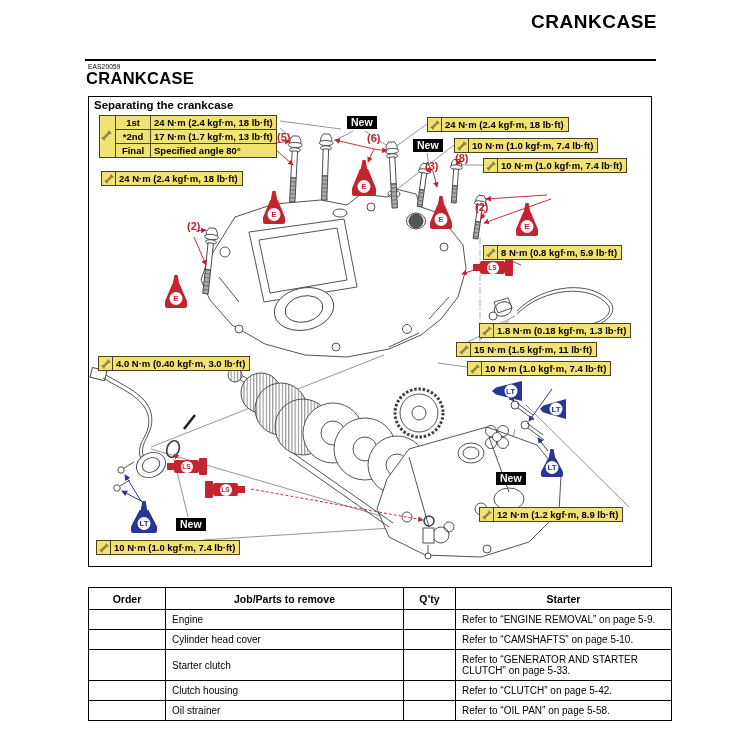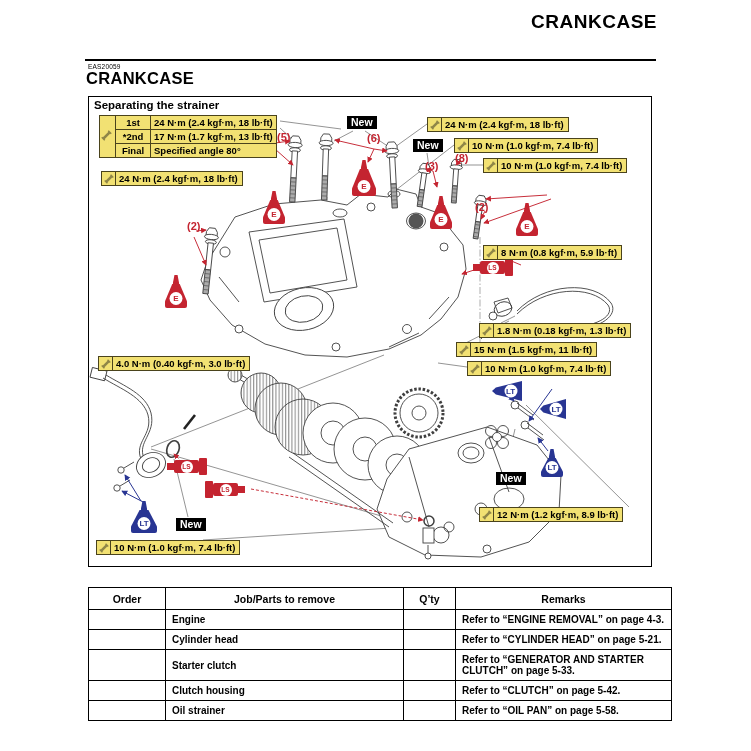--- a/index.html
+++ b/index.html
@@ -57,21 +57,21 @@
   .tube.rev{flex-direction:row-reverse;}
 
   
   .cone{position:relative;background:var(--c);z-index:4;
         clip-path:polygon(0 50%,13% 33%,100% 0,100% 100%,13% 67%);}
   .cone .badge{bottom:auto;top:50%;left:62%;transform:translate(-50%,-50%);}
 
   
   .footnote{left:88px;top:570px;width:566px;font-size:9.8px;font-weight:bold;}
   table.parts{left:88px;top:587px;position:absolute;border-collapse:collapse;table-layout:fixed;width:567px;}
-  table.parts th,table.parts td{border:1.2px solid #000;font-size:10px;padding:1px 6px;vertical-align:middle;font-weight:bold;}
+  table.parts th,table.parts td{border:1.2px solid #000;font-size:10px;padding:1px 6px;vertical-align:middle;}
   table.parts th{font-weight:bold;font-size:10.5px;height:19px;text-align:center;padding:1px 2px;}
   table.parts td{height:17px;}
   table.parts tr.dbl td{height:28px;}
   .c-order{width:72px;} .c-job{width:233px;} .c-qty{width:47px;} .c-rem{width:211px;}
 </style>
 </head>
 <body>
 
 <div class="page">
 
@@ -263,21 +263,21 @@
 
       <g stroke="#283593" stroke-width="1" fill="none">
         <path d="M52,404 L36,378" marker-end="url(#ba)"></path>
           <path d="M56,406 L33,394" marker-end="url(#ba)"></path>
         <path d="M416,294 L425,304" marker-end="url(#ba)"></path>
           <path d="M463,292 L440,324" marker-end="url(#ba)"></path>
         <path d="M459,354 L449,341" marker-end="url(#ba)"></path>
       </g>
     </svg>
 
-    <div class="abs caption">Separating the strainer</div>
+    <div class="abs caption">Separating the crankcase</div>
 
     <table class="abs spec">
       <tbody>
           <tr>
         <td class="wcell" rowspan="3">
           <svg width="11" height="11" viewBox="0 0 14 14">
                 <path d="M3,11 L11,3" stroke="#8f8648" stroke-width="3.4"></path>
                 <path d="M1,9.2 L4.8,13 M9.2,1 L13,4.8" stroke="#8f8648" stroke-width="2"></path>
               </svg>
         </td>
@@ -473,33 +473,33 @@
       </div>
   </div>
 
 
   <table class="parts">
     <tbody>
         <tr>
       <th class="c-order">Order</th>
       <th class="c-job">Job/Parts to remove</th>
       <th class="c-qty">Q’ty</th>
-      <th class="c-rem">Remarks</th>
+      <th class="c-rem">Starter</th>
     </tr>
     <tr>
       <td></td>
       <td>Engine</td>
       <td></td>
-      <td>Refer to “ENGINE REMOVAL” on page 4-3.</td>
+      <td>Refer to “ENGINE REMOVAL” on page 5-9.</td>
     </tr>
     <tr>
       <td></td>
-      <td>Cylinder head</td>
-      <td></td>
-      <td>Refer to “CYLINDER HEAD” on page 5-21.</td>
+      <td>Cylinder head cover</td>
+      <td></td>
+      <td>Refer to “CAMSHAFTS” on page 5-10.</td>
     </tr>
     <tr class="dbl">
       <td></td>
       <td>Starter clutch</td>
       <td></td>
       <td>Refer to “GENERATOR AND STARTER CLUTCH” on page 5-33.</td>
     </tr>
     <tr>
       <td></td>
       <td>Clutch housing</td>

